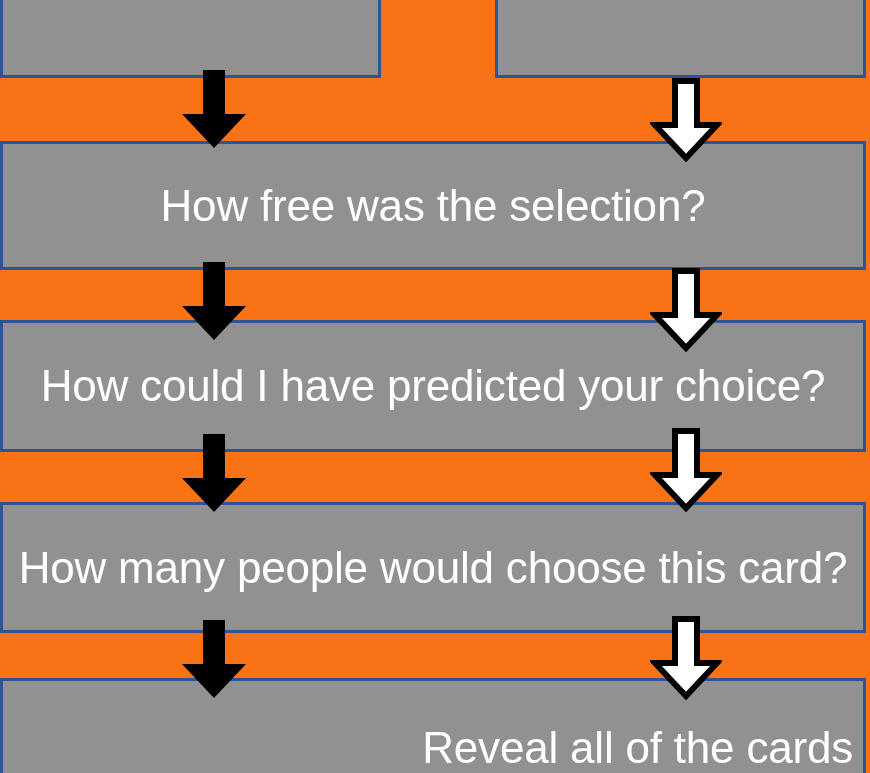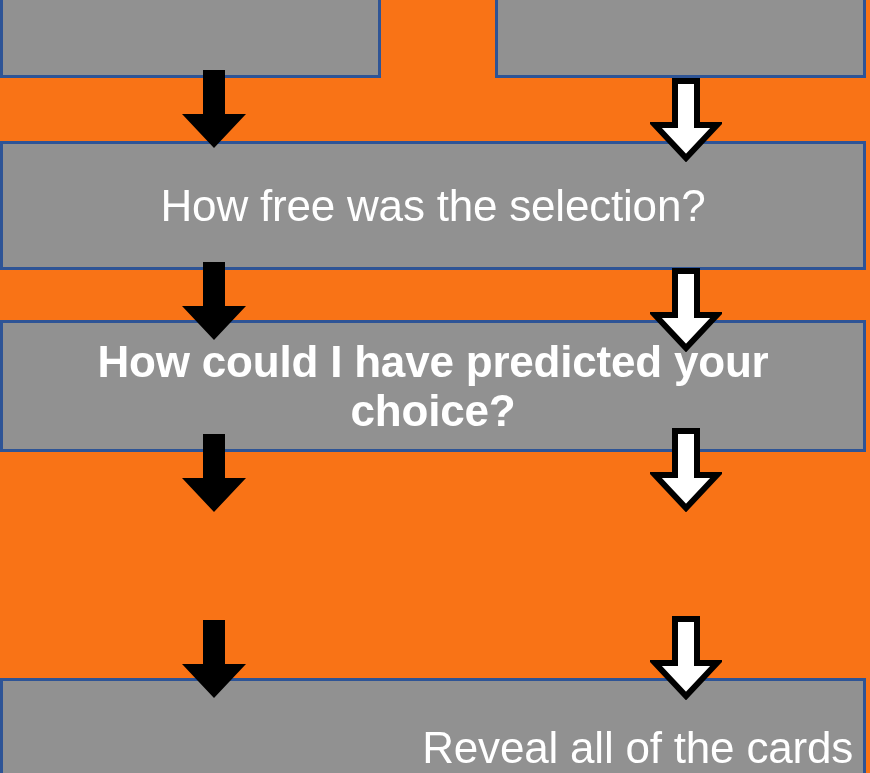--- a/index.html
+++ b/index.html
@@ -70,24 +70,27 @@
   </div>
 
   <div class="node top-clip" style="left:495px; top:-52px; width:371px; height:130px;">
     
   </div>
 
   <div class="node" style="left:0px; top:141px; width:866px; height:129px;">
     <span class="node-text">How free was the selection?</span>
   </div>
 
-  <div class="node" style="left:0px; top:320px; width:866px; height:132px;font-weight:bold;">
+  <div class="node" style="left:0px; top:320px; width:866px; height:132px;">
     <span class="node-text">How could I have predicted your choice?</span>
   </div>
 
+  <div class="node" style="left:0px; top:502px; width:866px; height:131px;">
+    <span class="node-text">How many people would choose this card?</span>
+  </div>
 
   <div class="node bottom-clip" style="left:0px; top:678px; width:866px; height:130px;">
     <span class="node-text">Reveal all of the cards</span>
   </div>
 
   <div class="arrow" style="left:178px; top:70px; width:72px; height:78px;">
     <svg viewBox="0 0 72 78" preserveAspectRatio="none">
       <polygon points="25,0 47,0 47,44 68,44 36,78 4,44 25,44" fill="#000000"></polygon>
     </svg>
   </div>

